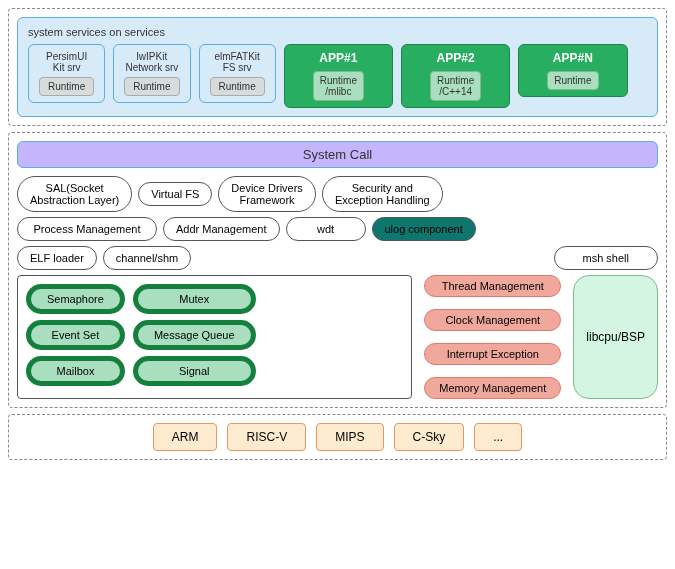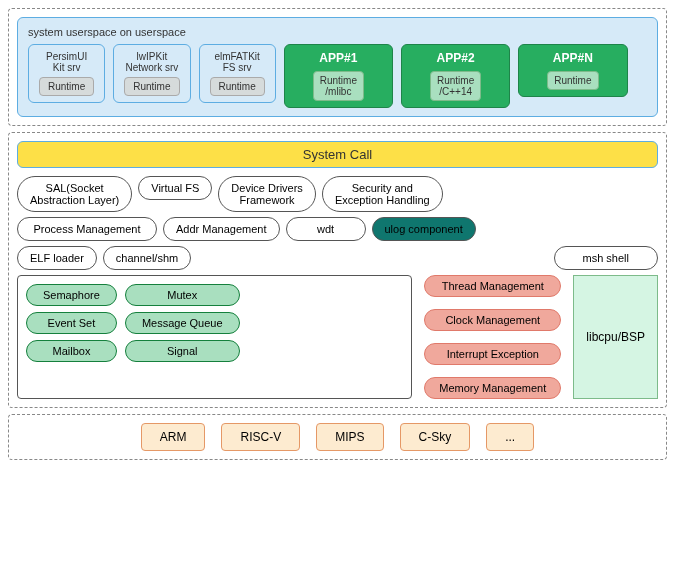--- a/index.html
+++ b/index.html
@@ -106,40 +106,40 @@
     
     .section-kernel {
       border: 1.5px dashed #888;
       border-radius: 4px;
       padding: 8px;
       margin-bottom: 6px;
       background: #fff;
     }
 
     .syscall-bar {
-      background: #fde047;
+      background: #c4b5fd;
       border: 1.5px solid #5dade2;
       border-radius: 6px;
       text-align: center;
       padding: 5px;
       font-size: 13px;
       color: #333;
       margin-bottom: 8px;
     }
 
     .kernel-grid {
       display: flex;
       flex-direction: column;
       gap: 5px;
     }
 
     .kernel-row {
       display: flex;
       gap: 6px;
-      align-items: flex-start;
+      align-items: center;
     }
 
     .kbox {
       background: #fff;
       border: 1.5px solid #555;
       border-radius: 20px;
       padding: 5px 12px;
       font-size: 11px;
       text-align: center;
       white-space: nowrap;
@@ -168,21 +168,21 @@
     }
 
     .ipc-col {
       display: flex;
       flex-direction: column;
       gap: 6px;
     }
 
     .ipc-box {
       background: #a9dfbf;
-      border: 1px solid #15803d;
+      border: 5px solid #15803d;
       border-radius: 16px;
       padding: 4px 16px;
       font-size: 11px;
       text-align: center;
       white-space: nowrap;
     }
 
     .rt-col {
       display: flex;
       flex-direction: column;
@@ -195,37 +195,37 @@
       border-radius: 16px;
       padding: 4px 14px;
       font-size: 11px;
       text-align: center;
       white-space: nowrap;
     }
 
     .libcpu-box {
       background: #d5f5e3;
       border: 1.5px solid #7dbb8a;
-      border-radius: 0;
+      border-radius: 16px;
       padding: 8px 12px;
       font-size: 12px;
       text-align: center;
       display: flex;
       align-items: center;
       justify-content: center;
       min-width: 75px;
     }
 
     
     .section-hw {
       border: 1.5px dashed #888;
       border-radius: 4px;
       padding: 8px;
       display: flex;
-      gap: 16px;
+      gap: 10px;
       justify-content: center;
       align-items: center;
     }
 
     .hw-box {
       background: #fdebd0;
       border: 1.5px solid #e59866;
       border-radius: 4px;
       padding: 6px 18px;
       font-size: 12px;
@@ -251,21 +251,21 @@
     }
 
   </style>
 </head>
 <body>
 
 <div class="diagram">
 
   <div class="section-userspace">
     <div class="section-userspace-inner">
-      <div class="userspace-label">system userspace on userspace</div>
+      <div class="userspace-label">system services on services</div>
       <div class="userspace-row">
 
         <div class="service-box">
           <div class="title">PersimUI<br>Kit srv</div>
           <div class="runtime-box">Runtime</div>
         </div>
         <div class="service-box">
           <div class="title">lwIPKit<br>Network srv</div>
           <div class="runtime-box">Runtime</div>
         </div>

